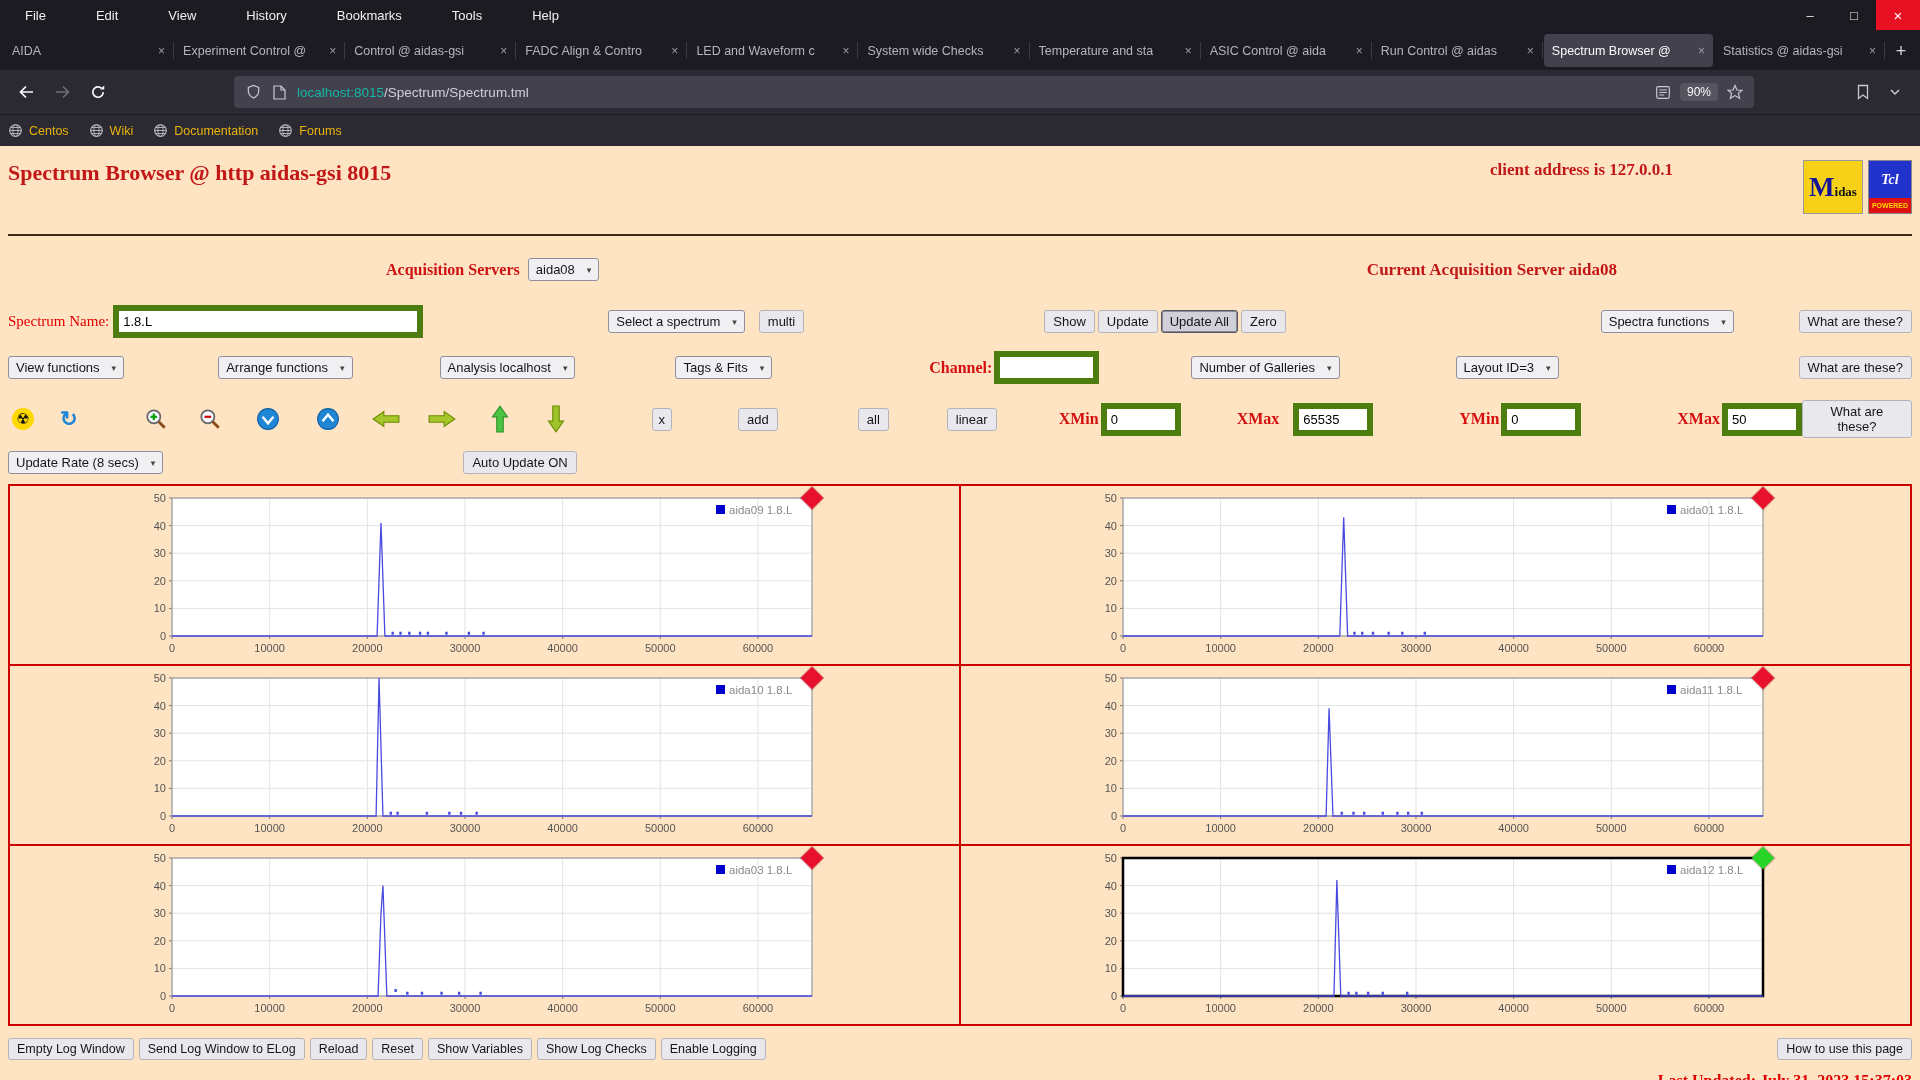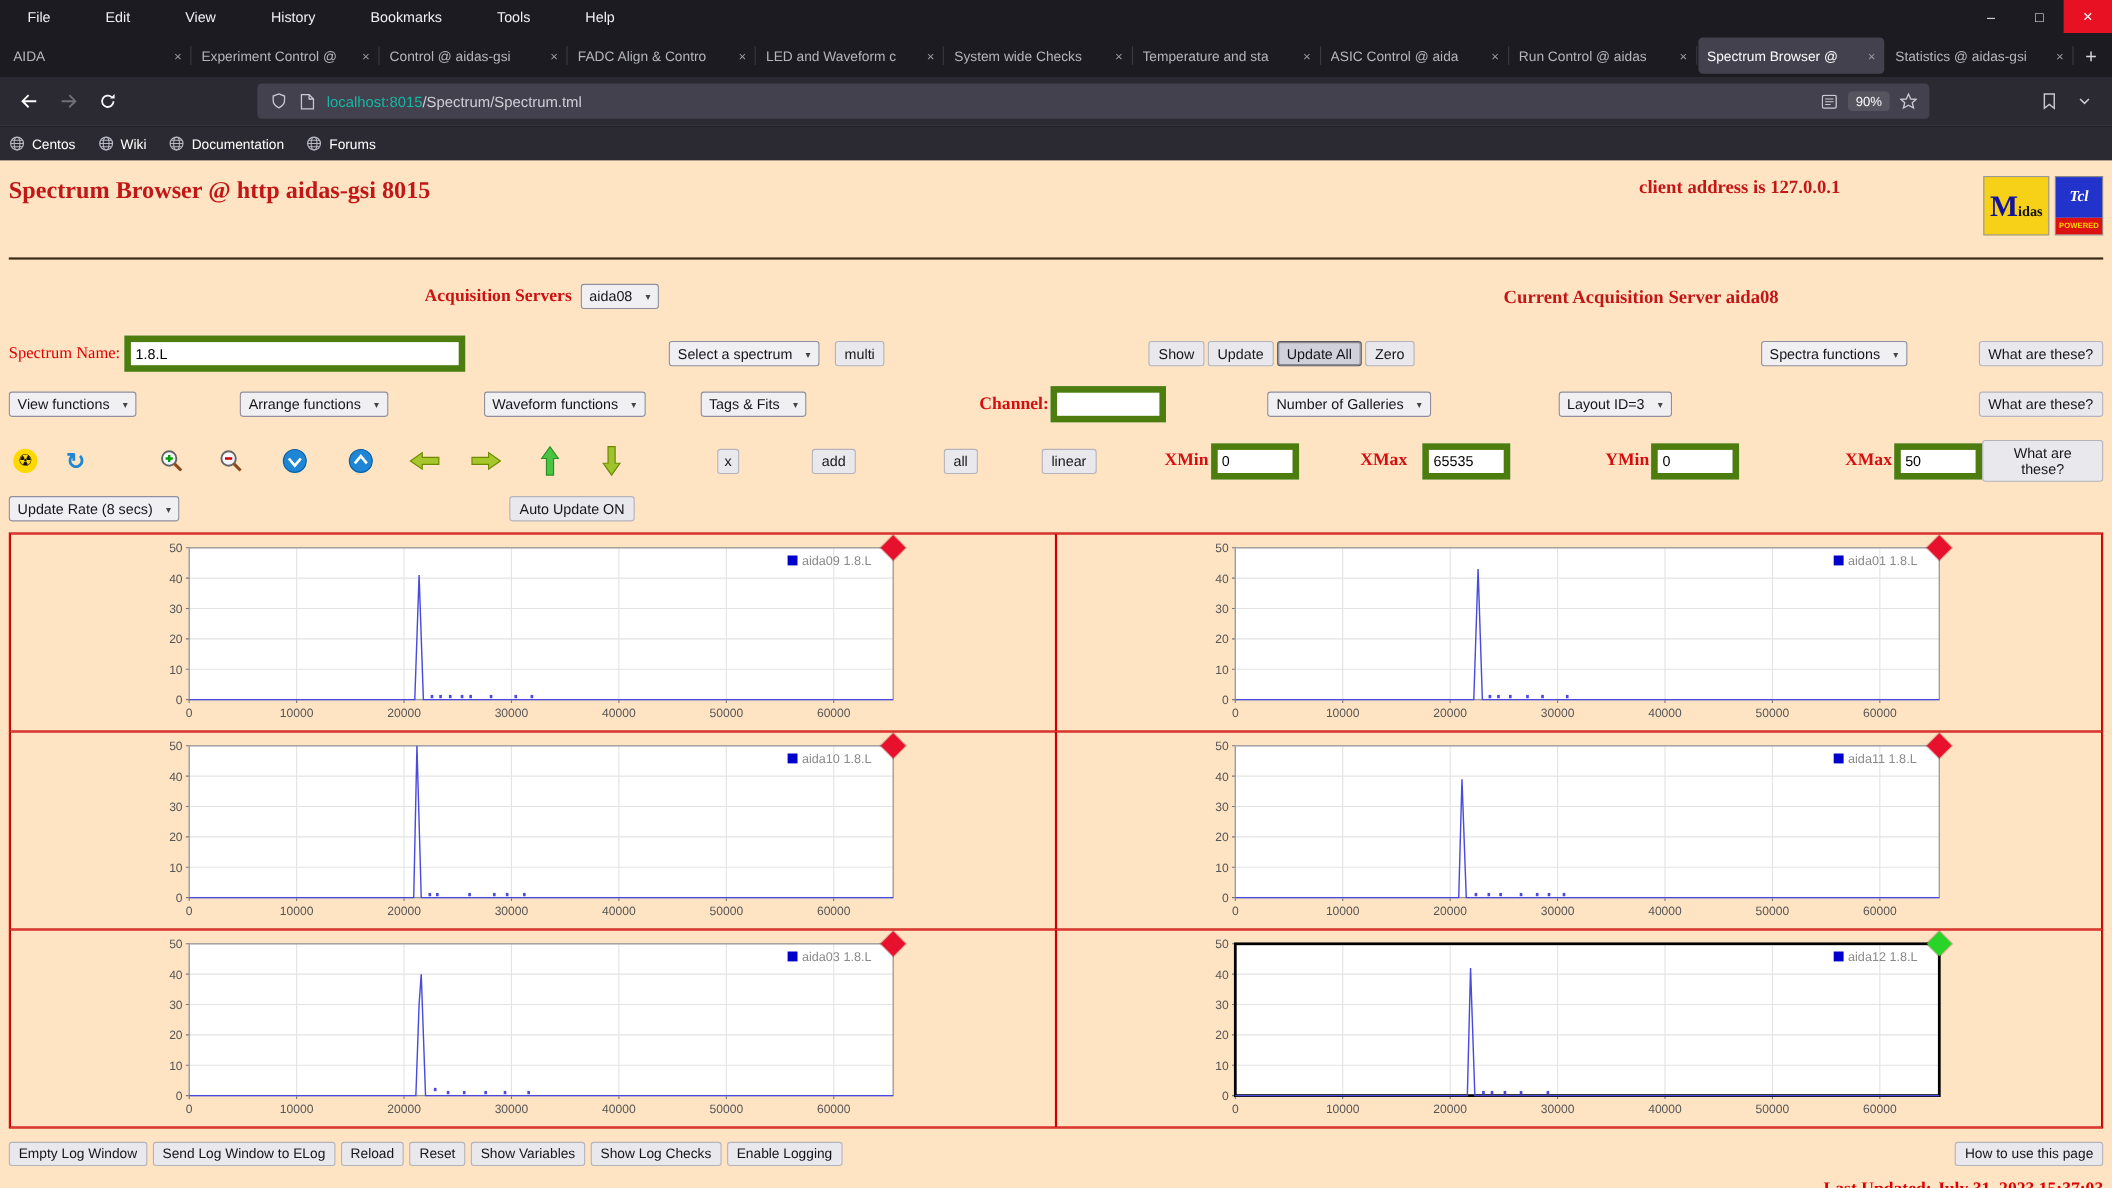--- a/index.html
+++ b/index.html
@@ -25,21 +25,21 @@
   .navbtn{width:32px;height:30px;border-radius:4px;display:flex;align-items:center;justify-content:center;margin-right:4px;}
   .urlbar{width:1500px;height:32px;background:#42414d;border-radius:4px;display:flex;align-items:center;padding:0 10px;margin-left:116px;color:#fbfbfe;font-size:13.5px;}
   .url-host{color:#14b8a6;}
   .url-path{color:#cfcfd8;}
   .url-spacer{flex:1;}
   .zoom-chip{background:#55545f;border-radius:4px;padding:2px 7px;font-size:12px;color:#fbfbfe;margin:0 8px;}
   .nav-right{margin-left:auto;display:flex;align-items:center;gap:14px;padding-right:6px;}
   .icon16{width:18px;height:18px;display:flex;align-items:center;justify-content:center;}
 
   .bookmarksbar{height:31px;background:#2b2a33;border-top:1px solid #1c1b22;display:flex;align-items:center;padding:0 8px;gap:18px;}
-  .bm{display:flex;align-items:center;gap:6px;color:#ffffff;font-size:12.5px;}
+  .bm{display:flex;align-items:center;gap:6px;color:#eab308;font-size:12.5px;}
   .bm svg{width:15px;height:15px;}
 
   
   .page{height:935px;background:#ffe4c4;padding:0 8px;box-sizing:border-box;font-family:"Liberation Serif",serif;}
   .page-header{display:flex;padding-top:14px;}
   .page-title{font-size:22px;font-weight:bold;color:#c21717;}
   .client{font-size:17px;font-weight:bold;color:#c21717;margin-left:auto;margin-right:130px;}
   .logos{display:flex;gap:5px;}
   .logo-midas{width:58px;height:52px;background:#f7d117;border:1px solid #999;display:flex;align-items:center;justify-content:center;}
   .logo-midas-text{display:block;font-family:"Liberation Serif",serif;font-size:13px;color:#111;font-weight:bold;}
@@ -299,24 +299,24 @@
     <div class="crow">
       <span class="select">
         <span>View functions</span>
         <span class="caret">▾</span>
       </span>
       <span class="select" style="margin-left:94px;">
         <span>Arrange functions</span>
         <span class="caret">▾</span>
       </span>
       <span class="select" style="margin-left:87px;">
-        <span>Waveform functions</span>
-        <span class="caret">▾</span>
-      </span>
-      <span class="select" style="margin-left:50px;">
+        <span>Analysis localhost</span>
+        <span class="caret">▾</span>
+      </span>
+      <span class="select" style="margin-left:100px;">
         <span>Tags &amp; Fits</span>
         <span class="caret">▾</span>
       </span>
       <span class="rlabel b" style="margin-left:157px;font-size:16px;">Channel:</span>
       <input class="txt" style="width: 85px; margin-left: 2px;" value="">
       <span class="select" style="margin-left:92px;">
         <span>Number of Galleries</span>
         <span class="caret">▾</span>
       </span>
       <span class="select" style="margin-left:116px;">

